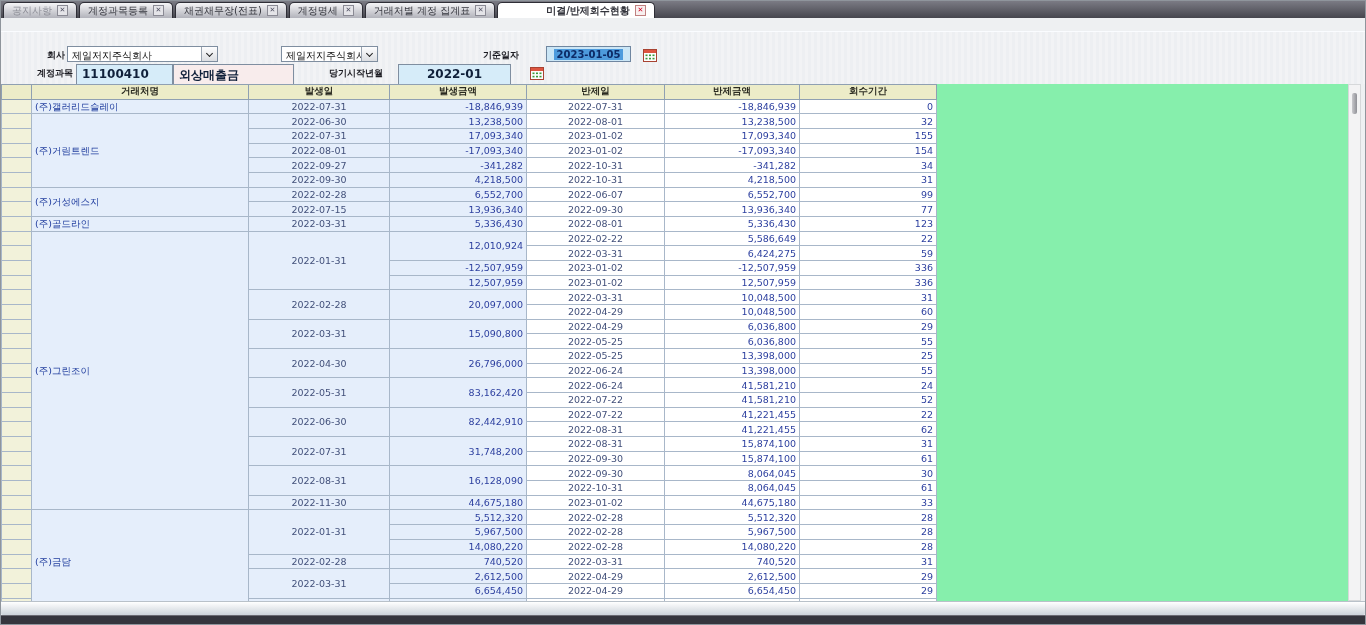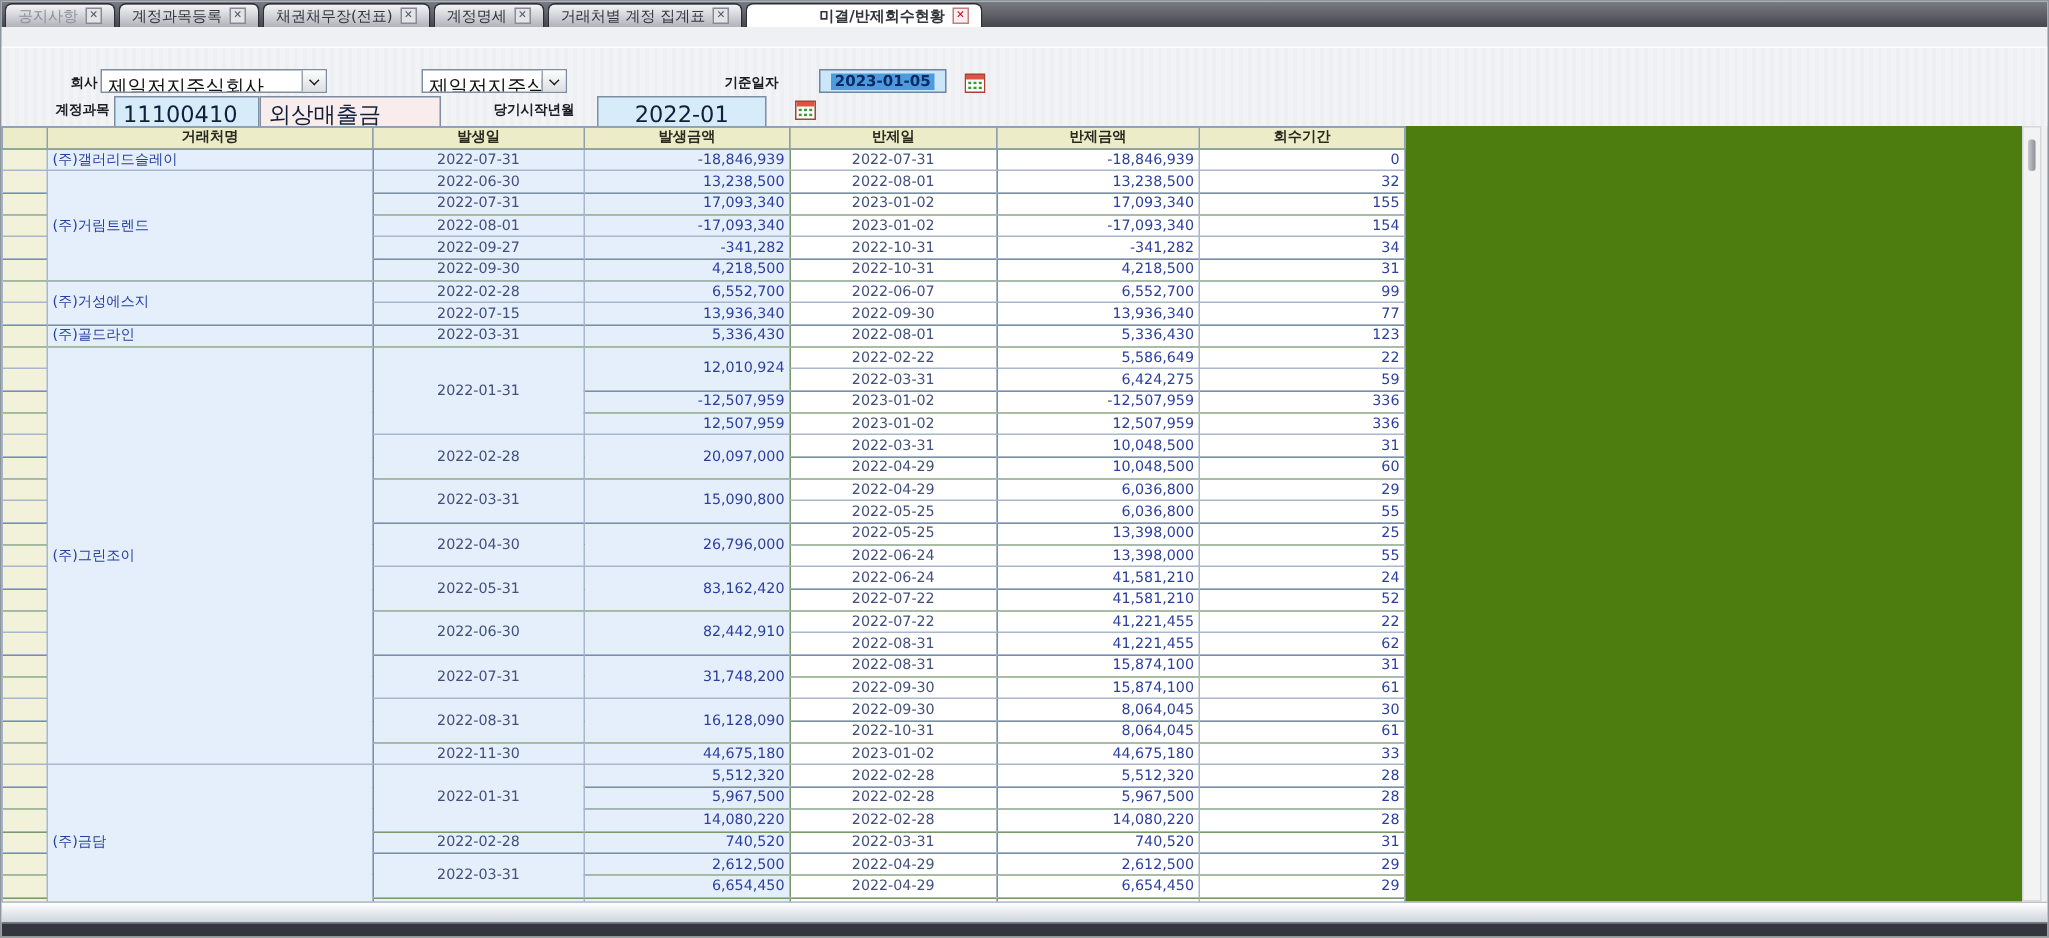--- a/index.html
+++ b/index.html
@@ -29,38 +29,38 @@
                border-radius:3px 8px 8px 3px; color:#fff; font-size:7px; font-weight:bold;
                font-style:italic; letter-spacing:.5px; display:flex; align-items:center; }
 
   
   .formarea { position:absolute; top:30px; left:0; right:0; height:53px;
               background:repeating-linear-gradient(90deg,#f2f3f5 0 3px,#edeff2 3px 6px);
               border-top:1px solid #fafcff; }
   .flabel { position:absolute; font-size:9px; font-weight:bold; color:#1c1c22; text-align:right; }
   .combo { position:absolute; height:16px; background:#fff; border:1px solid #7f8ea0;
            display:flex; align-items:stretch; }
-  .combo-txt { flex:1; font-size:13px; color:#111; padding:2px 0 0 4px; overflow:hidden; white-space:nowrap; }
+  .combo-txt { flex:1; font-size:10px; color:#111; padding:2px 0 0 4px; overflow:hidden; white-space:nowrap; }
   .combo-btn { width:16px; background:linear-gradient(#fdfdfe,#dcdee2); border-left:1px solid #9aa4b0;
                display:flex; align-items:center; justify-content:center; }
   .chev { width:5px; height:5px; border-left:1px solid #222; border-bottom:1px solid #222;
           transform:rotate(-45deg); margin-top:-2px; }
-  .field { position:absolute; height:28px; border:1px solid #7f8ea0; font-size:15px;
-           color:#10203a; padding:2px 0 0 5px; white-space:nowrap; overflow:hidden; }
+  .field { position:absolute; height:28px; border:1px solid #7f8ea0; font-size:12px;
+           color:#10203a; padding:2px 0 0 5px; white-space:nowrap; overflow:hidden;font-weight:bold; }
   .f-blue { background:#d6ecf9; }
   .f-pink { background:#f8ecec; }
   .f-center { text-align:center; padding-left:0; }
   .datefield { position:absolute; height:16px; background:#cbe6f6; border:1px solid #6f86a0;
                display:flex; align-items:center; justify-content:center; }
   .datefield .sel { background:#4d9bdd; color:#0c2a66; font-size:10px; font-weight:bold; padding:0 3px; }
   .calicon { position:absolute; width:14px; height:14px; display:block; }
 
   
   .grid-bg { position:absolute; top:83px; left:0; width:1347px; height:517px;
-             background:#4d7c0f; overflow:hidden; }
+             background:#86efac; overflow:hidden; }
   table.grid { border-collapse:collapse; table-layout:fixed; width:935px; }
   table.grid th { height:12px; background:#ececc8; border:1px solid #8fa0b2;
                   font-size:9.5px; font-weight:bold; color:#2a2a20; text-align:center; padding:0; }
   table.grid tr { height:14.68px; }
   table.grid td { border:1px solid #a8b7c9; font-size:9.5px; line-height:13px;
                   padding:0 3px; white-space:nowrap; overflow:hidden; }
   td.gut   { background:#f2f2da; }
   td.name  { background:#e5eefb; color:#2440a0; text-align:left; padding-left:4px; vertical-align:middle; }
   td.odate { background:#e5eefb; color:#42507a; text-align:center; vertical-align:middle; }
   td.oamt  { background:#e5eefb; color:#2c3f9f; text-align:right; vertical-align:middle; }

